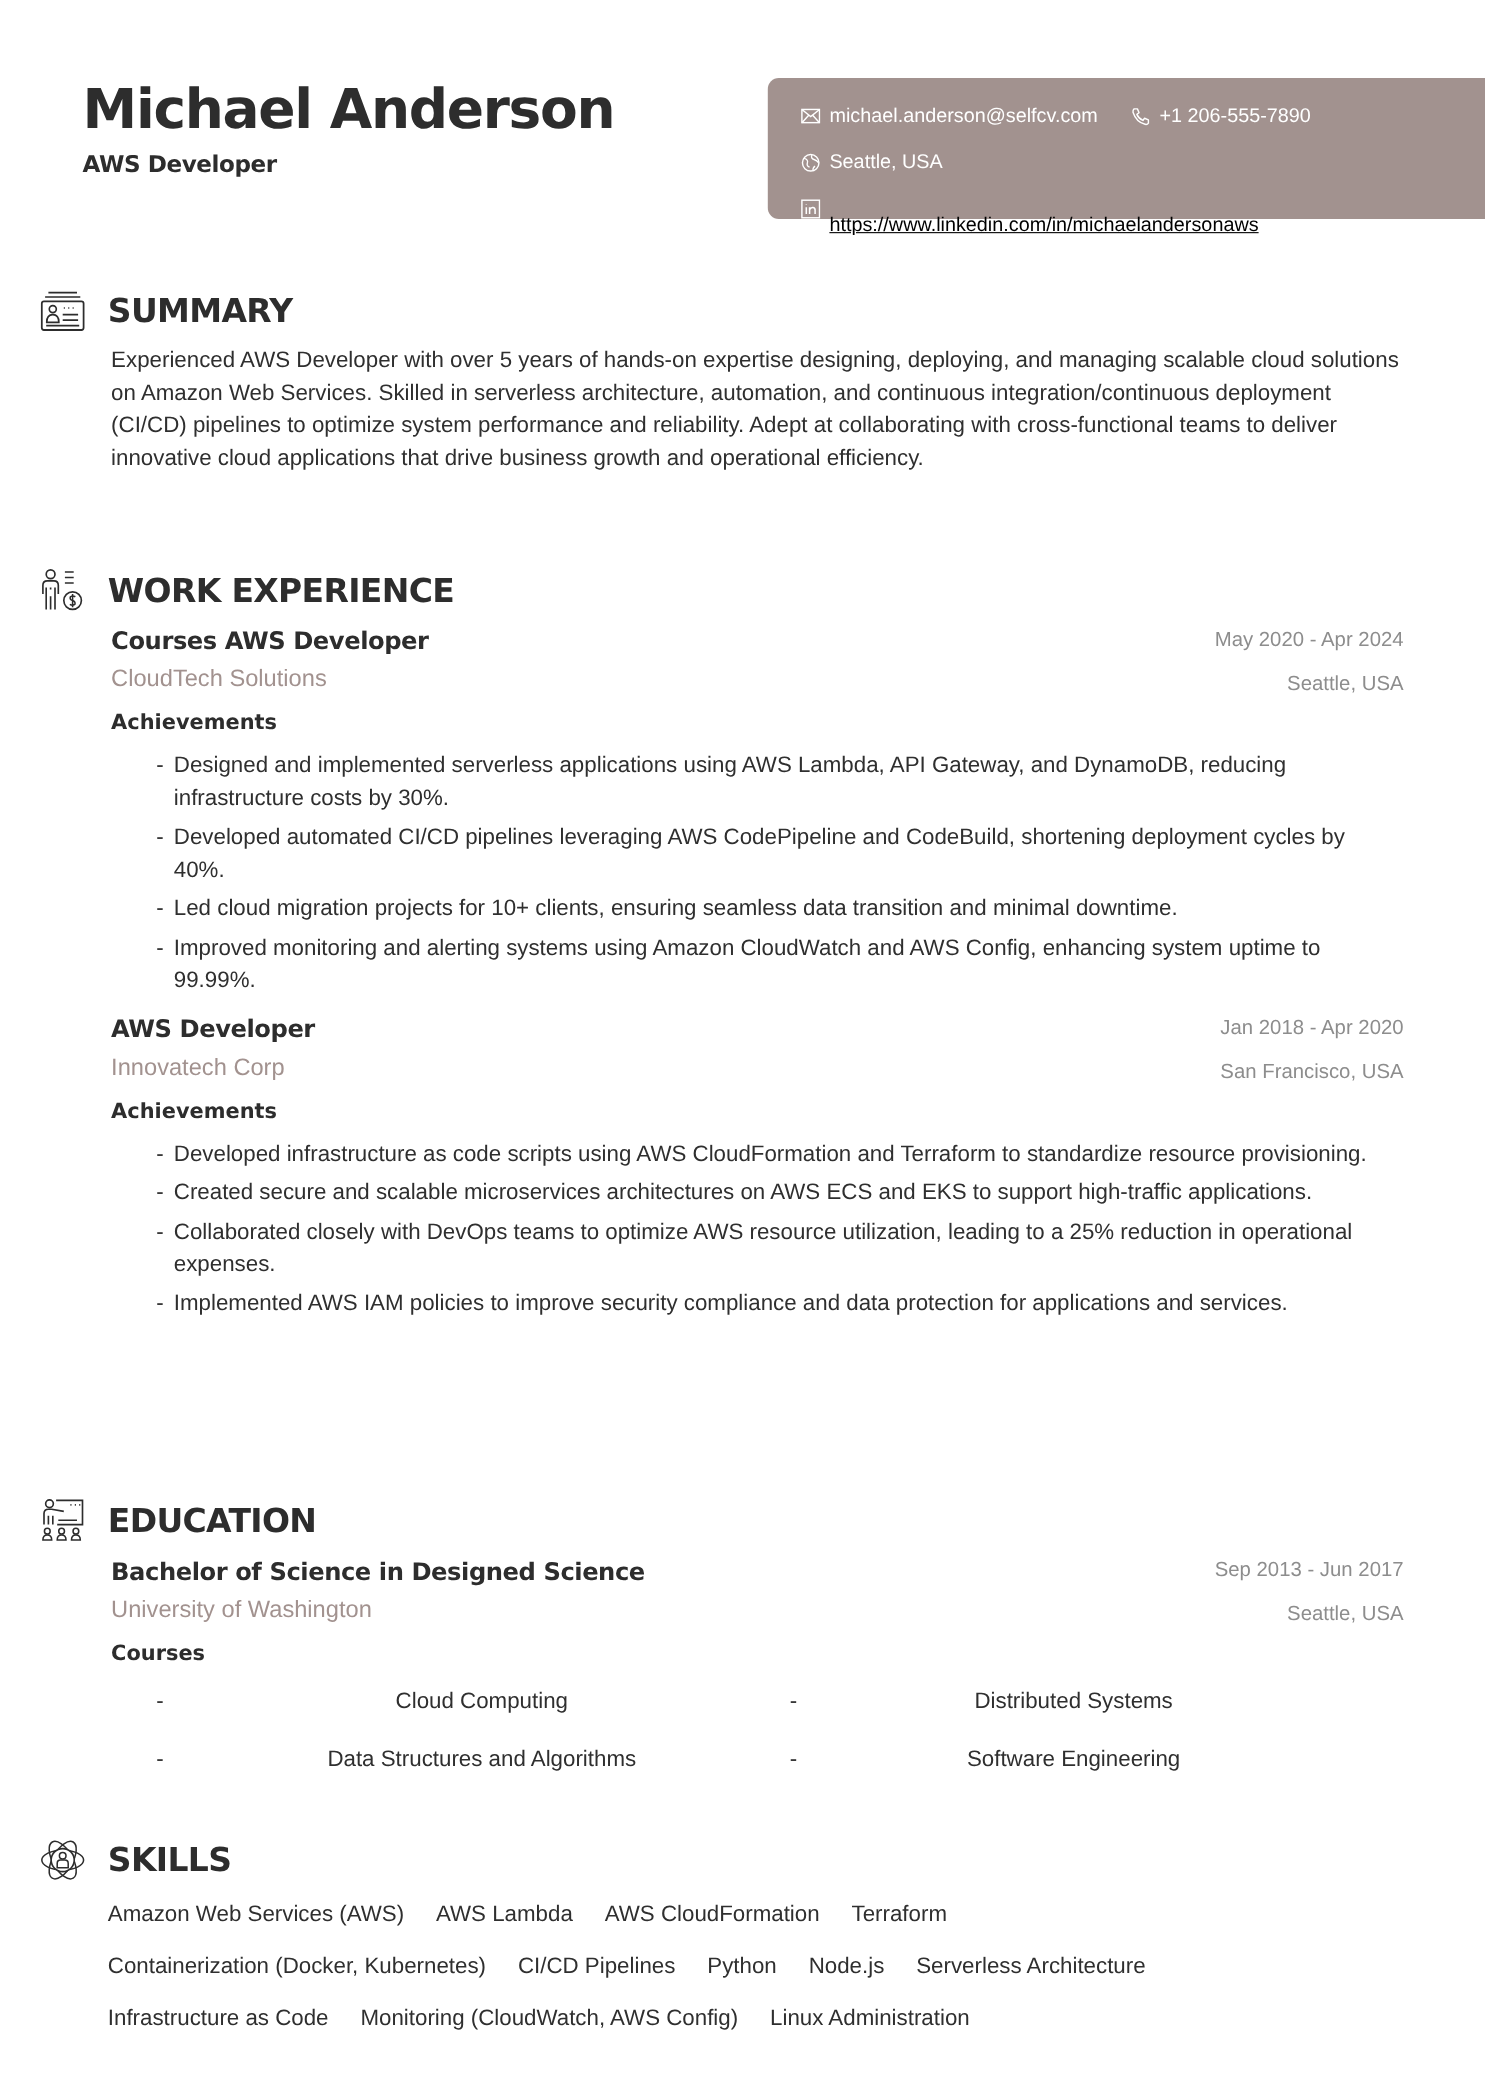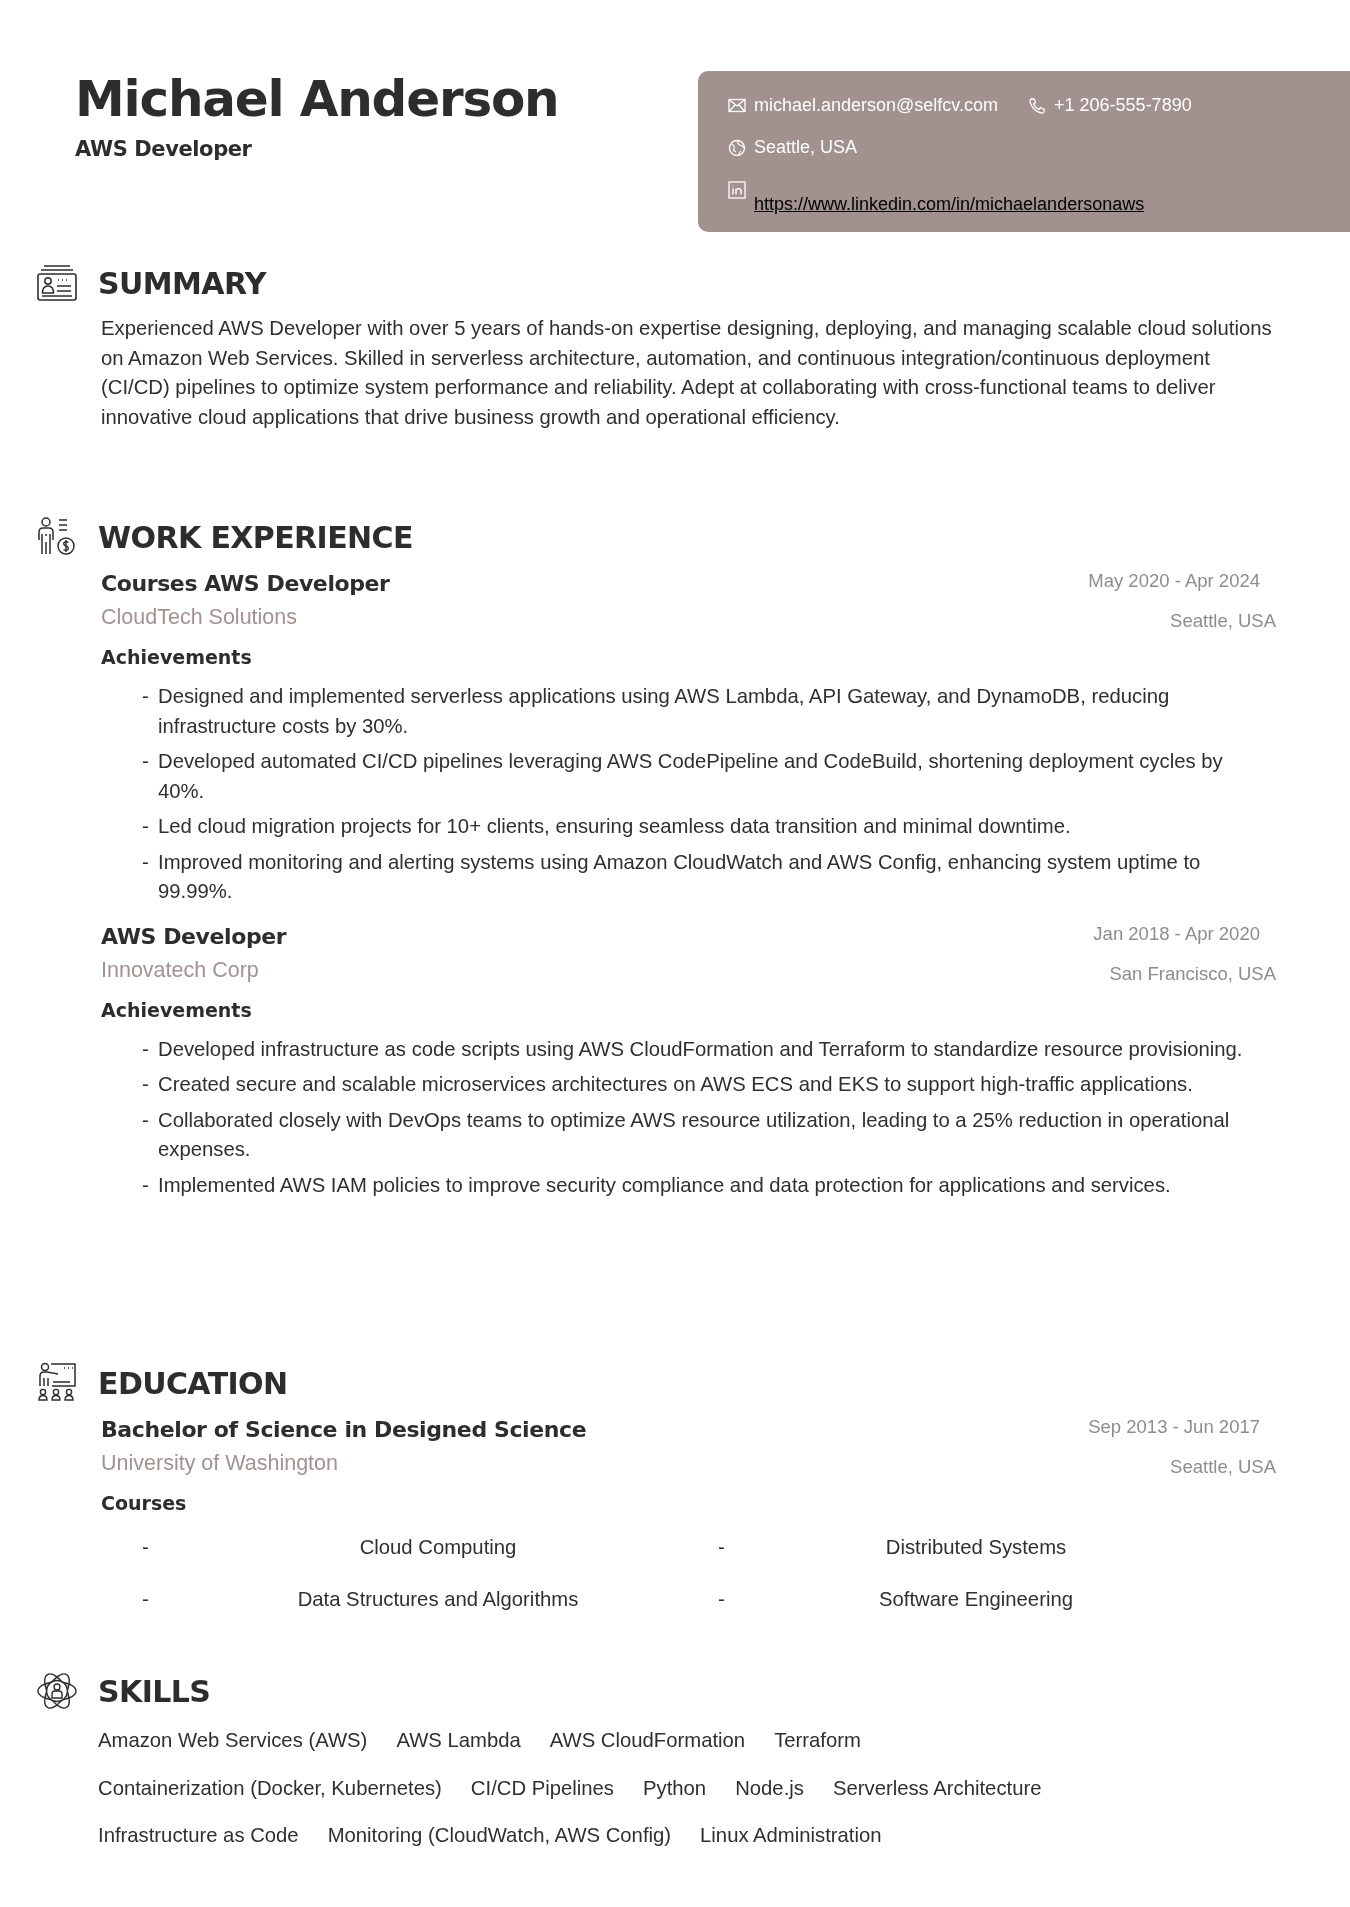--- a/index.html
+++ b/index.html
@@ -3,37 +3,37 @@
 <meta charset="utf-8">
 <style>
   * { box-sizing: border-box; margin: 0; padding: 0; }
   html, body { width: 1350px; height: 1907px; background: #ffffff; }
   body { font-family: "Liberation Sans", "DejaVu Sans", sans-serif; color: #2b2b2b; position: relative; overflow: hidden; }
 
   .header-left { position: absolute; left: 75px; top: 72px; }
   .name { font-family: "DejaVu Sans", sans-serif; font-weight: bold; font-size: 50px; letter-spacing: -1.2px; color: #2d2d2d; line-height: 1.1; }
   .title { font-family: "DejaVu Sans", sans-serif; font-weight: bold; font-size: 21px; letter-spacing: -0.4px; margin-top: 10px; color: #2d2d2d; }
 
-  .contact-box { position: absolute; left: 698px; top: 71px; width: 652px; height: 161px; background: #a2928f; border-radius: 10px 0 0 10px; padding: 23px 0 0 30px; color: #ffffff; font-size: 18px; }
+  .contact-box { position: absolute; left: 698px; top: 71px; width: 652px; height: 128px; background: #a2928f; border-radius: 10px 0 0 10px; padding: 23px 0 0 30px; color: #ffffff; font-size: 18px; }
   .contact-row { display: flex; align-items: center; height: 23px; margin-bottom: 19px; white-space: nowrap; }
   .contact-item { display: flex; align-items: center; margin-right: 30px; }
   .contact-item svg { margin-right: 8px; flex-shrink: 0; }
   .contact-link { color: #000000; text-decoration: underline; margin-top: 30px; }
 
   .section { position: absolute; left: 0; width: 1350px; }
   .section-head { position: relative; height: 44px; }
   .section-icon { position: absolute; left: 36px; top: 0; width: 42px; height: 42px; }
   .section-title { position: absolute; left: 98px; top: 4px; font-family: "DejaVu Sans", sans-serif; font-weight: bold; font-size: 30px; letter-spacing: -0.6px; color: #2d2d2d; }
 
   .body-text { margin-left: 101px; width: 1180px; font-size: 20.3px; line-height: 29.7px; color: #2f2f2f; }
 
   .entry { position: relative; margin-left: 101px; width: 1175px; }
   .entry-role { font-family: "DejaVu Sans", sans-serif; font-weight: bold; font-size: 22px; letter-spacing: -0.4px; color: #2d2d2d; height: 32px; line-height: 32px; }
   .entry-org { font-size: 21.5px; color: #a2928f; height: 34px; line-height: 34px; }
-  .entry-date { position: absolute; right: 16px; top: 2px; font-size: 18.5px; color: #8d8d8d; }
+  .entry-date { position: absolute; right: 0; top: 2px; font-size: 18.5px; color: #8d8d8d; }
   .entry-loc { position: absolute; right: 0; top: 42px; font-size: 18.5px; color: #8d8d8d; }
   .subhead { font-family: "DejaVu Sans", sans-serif; font-weight: bold; font-size: 19px; color: #2d2d2d; margin-top: 12px; height: 26px; }
   .bullets { list-style: none; margin-top: 10px; padding-left: 41px; }
   .bullets li { position: relative; padding-left: 16px; font-size: 20.3px; line-height: 29.5px; color: #2f2f2f; margin-bottom: 6px; width: 1130px; }
   .bullets li::before { content: "-"; position: absolute; left: 0; top: 0; }
 
   .courses { display: grid; grid-template-columns: 576px 500px; row-gap: 22px; margin-top: 14px; padding-left: 41px; }
   .courses div { position: relative; padding-left: 16px; font-size: 20.3px; line-height: 30px; color: #2f2f2f; text-align: center; }
   .courses div::before { content: "-"; position: absolute; left: 0; top: 0; }
 

